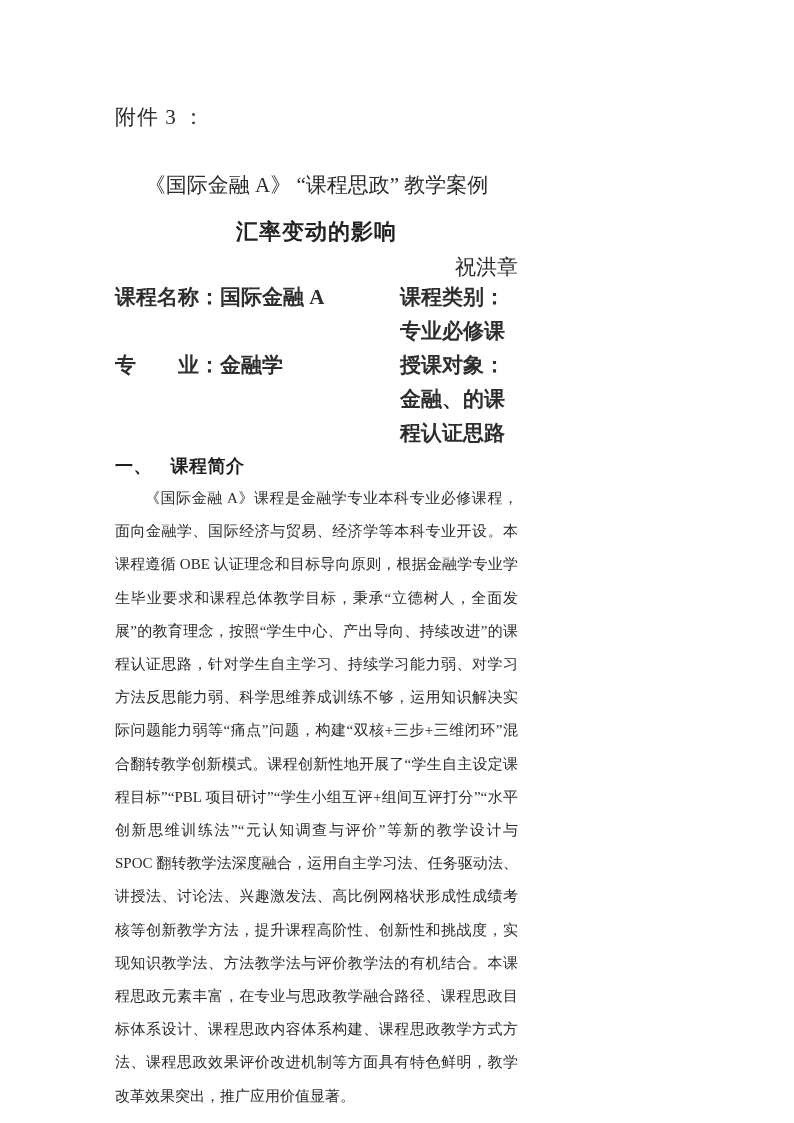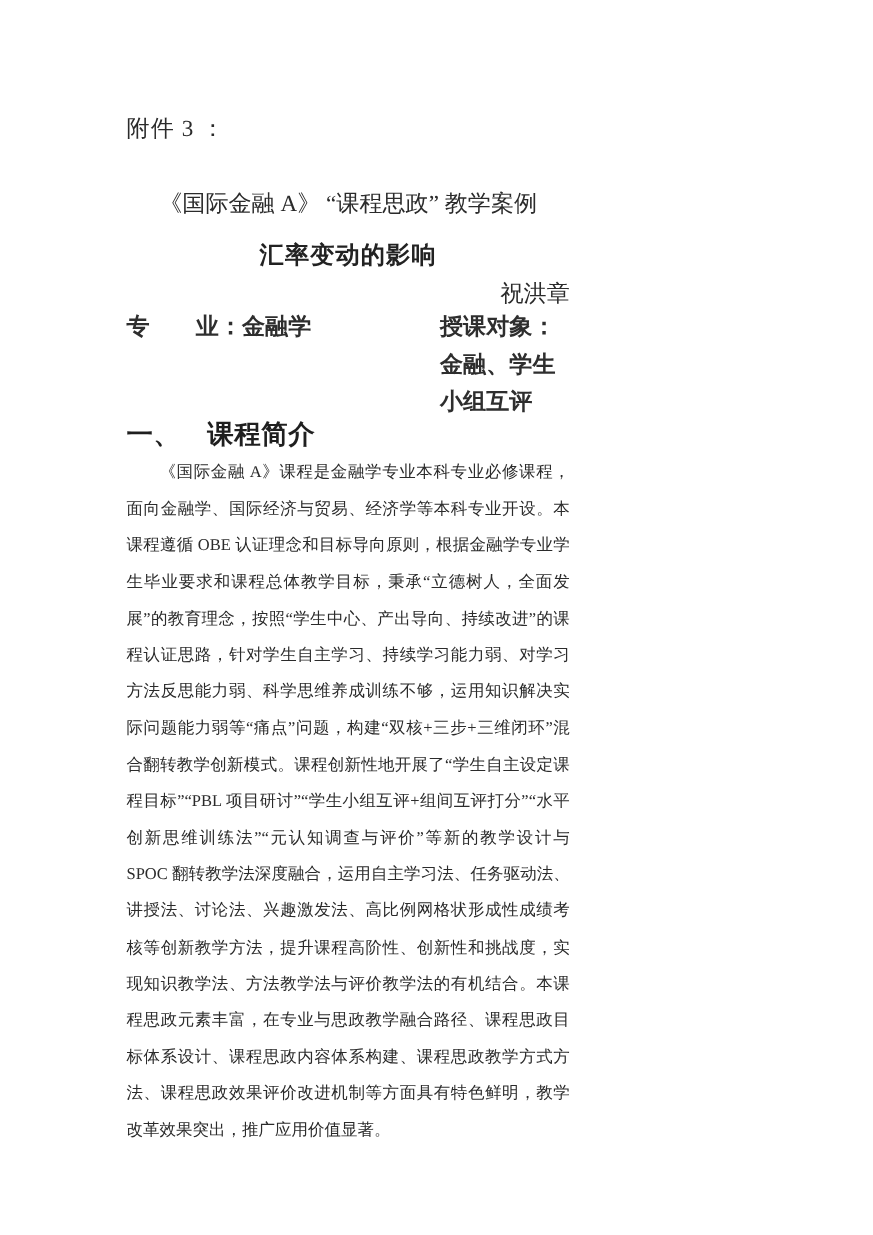--- a/index.html
+++ b/index.html
@@ -54,24 +54,24 @@
     line-height: 34px;
   }
   .meta-left {
     flex: 0 0 285px;
     width: 285px;
   }
   .meta-right {
     flex: 1 1 auto;
   }
   .heading {
-    font-size: 24px;
+    font-size: 18px;
     line-height: 32px;
     font-weight: bold;
-    font-family: Liberation Mono, monospace;
+    font-family: Liberation Sans, sans-serif;
     color: #1f1f1f;
     letter-spacing: 0.5px;
   }
   .body-text {
     font-size: 15px;
     line-height: 33.2px;
     text-align: justify;
     text-indent: 2em;
     color: #2b2b2b;
   }
@@ -84,22 +84,26 @@
   <div class="attachment">附件 3 ：</div>
 
   <div class="title">《国际金融 A》 “课程思政” 教学案例</div>
 
   <div class="subtitle">汇率变动的影响</div>
 
   <div class="author">祝洪章</div>
 
   <div class="meta">
     <div class="meta-row">
+      <span class="meta-left">课程名称：国际金融 A</span>
+      <span class="meta-right">课程类别：专业必修课</span>
+    </div>
+    <div class="meta-row">
       <span class="meta-left">专　　业：金融学</span>
-      <span class="meta-right">授课对象：金融、学生小组互评</span>
+      <span class="meta-right">授课对象：金融、的课程认证思路</span>
     </div>
   </div>
 
   <div class="heading">一、　课程简介</div>
 
   <p class="body-text">《国际金融 A》课程是金融学专业本科专业必修课程，面向金融学、国际经济与贸易、经济学等本科专业开设。本课程遵循 OBE 认证理念和目标导向原则，根据金融学专业学生毕业要求和课程总体教学目标，秉承“立德树人，全面发展”的教育理念，按照“学生中心、产出导向、持续改进”的课程认证思路，针对学生自主学习、持续学习能力弱、对学习方法反思能力弱、科学思维养成训练不够，运用知识解决实际问题能力弱等“痛点”问题，构建“双核+三步+三维闭环”混合翻转教学创新模式。课程创新性地开展了“学生自主设定课程目标”“PBL 项目研讨”“学生小组互评+组间互评打分”“水平创新思维训练法”“元认知调查与评价”等新的教学设计与 SPOC 翻转教学法深度融合，运用自主学习法、任务驱动法、讲授法、讨论法、兴趣激发法、高比例网格状形成性成绩考核等创新教学方法，提升课程高阶性、创新性和挑战度，实现知识教学法、方法教学法与评价教学法的有机结合。本课程思政元素丰富，在专业与思政教学融合路径、课程思政目标体系设计、课程思政内容体系构建、课程思政教学方式方法、课程思政效果评价改进机制等方面具有特色鲜明，教学改革效果突出，推广应用价值显著。</p>
 
 </div>
 
 </body></html>

